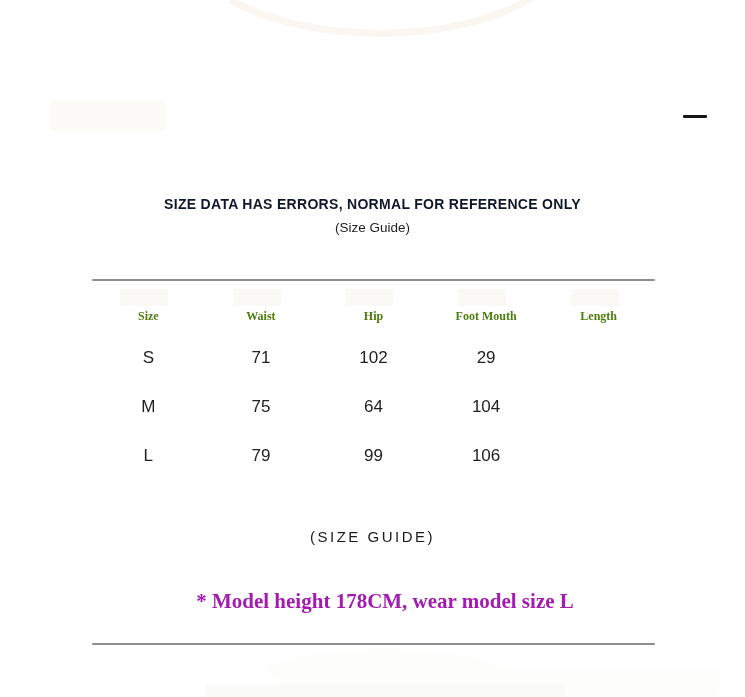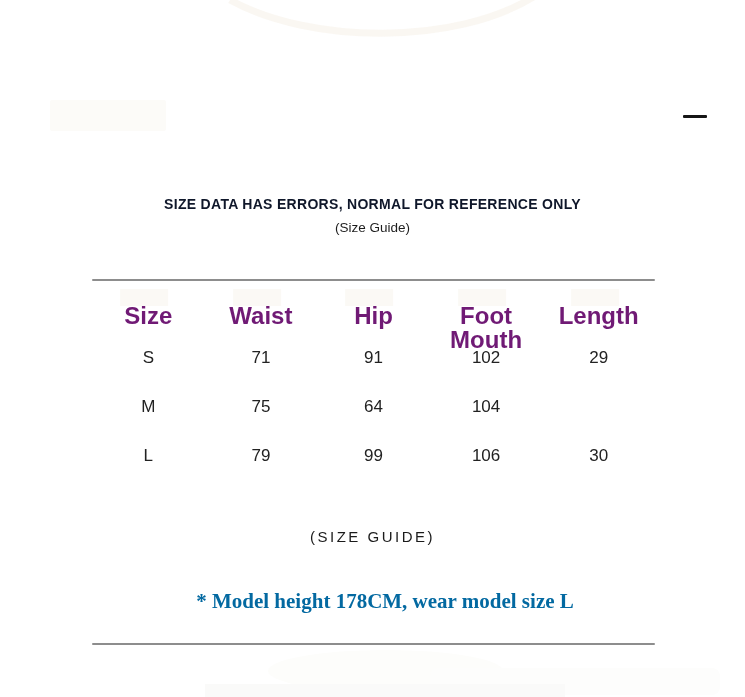--- a/index.html
+++ b/index.html
@@ -66,22 +66,22 @@
 
   .t-row {
     position: absolute; left: 92px; width: 563px;
     display: grid; grid-template-columns: repeat(5, 1fr);
   }
   .t-row > div { text-align: center; }
 
   .t-head { top: 304px; line-height: 24px; }
   .t-head > div {
     position: relative;
-    font-family: Liberation Sans, sans-serif;
-    font-size: 24px; font-weight: 700; color: #701a75;
+    font-family: Liberation Serif, serif;
+    font-size: 12px; font-weight: 700; color: #4d7c0f;
   }
   .t-head > div::before {
     content: ""; position: absolute;
     top: -15px; left: 50%; transform: translateX(-58%);
     width: 48px; height: 17px; background: #fbf9f5;
   }
 
   .t-data { line-height: 22px; }
   .t-data > div { font-size: 17px; font-weight: 400; color: #222222; }
   .row-s { top: 347px; }
@@ -92,21 +92,21 @@
     position: absolute; top: 527px; left: 0; width: 745px;
     text-align: center;
     font-size: 15px; font-weight: 500; letter-spacing: 2.5px;
     color: #1b1b1b; line-height: 20px;
   }
   .model-note {
     position: absolute; top: 588px; left: 25px; width: 720px;
     text-align: center;
     font-family: "Liberation Serif", serif;
     font-size: 21px; font-weight: 700;
-    color: #0369a1; line-height: 26px;
+    color: #a21caf; line-height: 26px;
   }
 </style>
 </head>
 <body>
 
 <div class="page">
 
   <svg class="top-curve-svg" width="745" height="60" aria-hidden="true">
     <path d="M230 0 C310 44, 455 46, 535 -4" stroke="#f9f6f0" stroke-width="7" fill="none" opacity="0.85"></path>
   </svg>
@@ -123,38 +123,36 @@
     <div>Size</div>
     <div>Waist</div>
     <div>Hip</div>
     <div>Foot Mouth</div>
     <div>Length</div>
   </div>
 
   <div class="t-row t-data row-s">
     <div>S</div>
     <div>71</div>
-    <div>91</div>
     <div>102</div>
     <div>29</div>
   </div>
 
   <div class="t-row t-data row-m">
     <div>M</div>
     <div>75</div>
     <div>64</div>
     <div>104</div>
   </div>
 
   <div class="t-row t-data row-l">
     <div>L</div>
     <div>79</div>
     <div>99</div>
     <div>106</div>
-    <div>30</div>
   </div>
 
   <div class="size-guide-label">(SIZE GUIDE)</div>
   <div class="model-note">* Model height 178CM, wear model size L</div>
 
   <div class="rule rule-bottom"></div>
 
   <div class="bottom-blob"></div>
   <div class="bottom-blob2"></div>
   <div class="bottom-band"></div>

